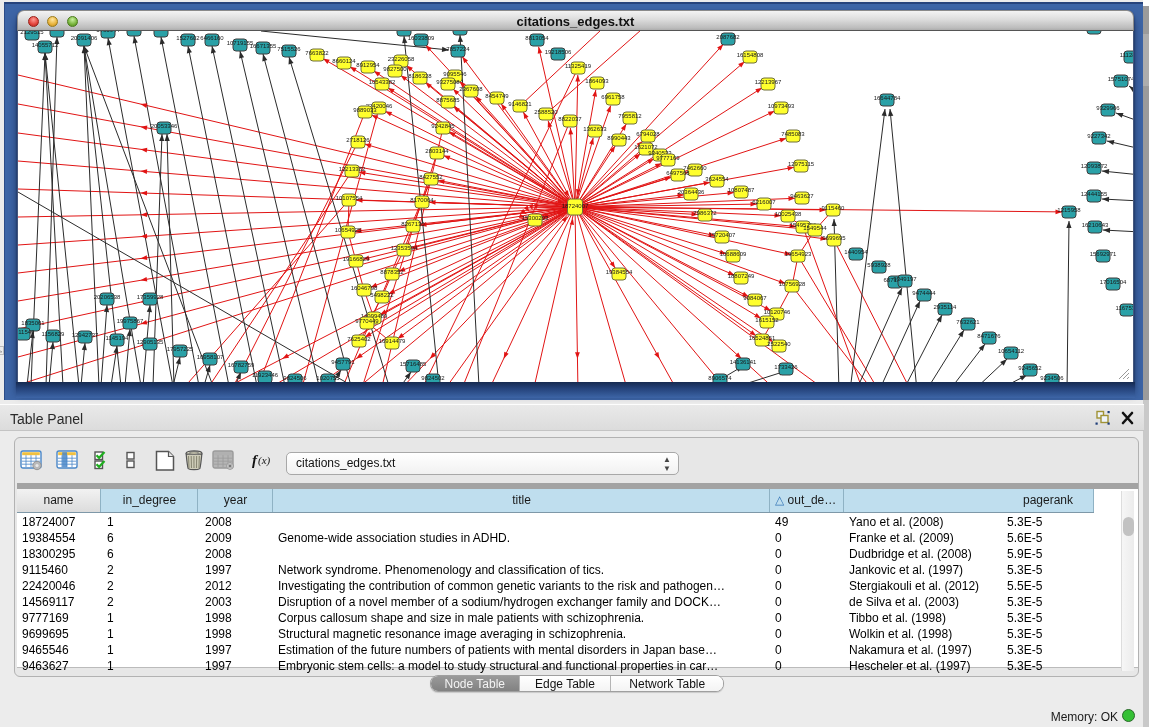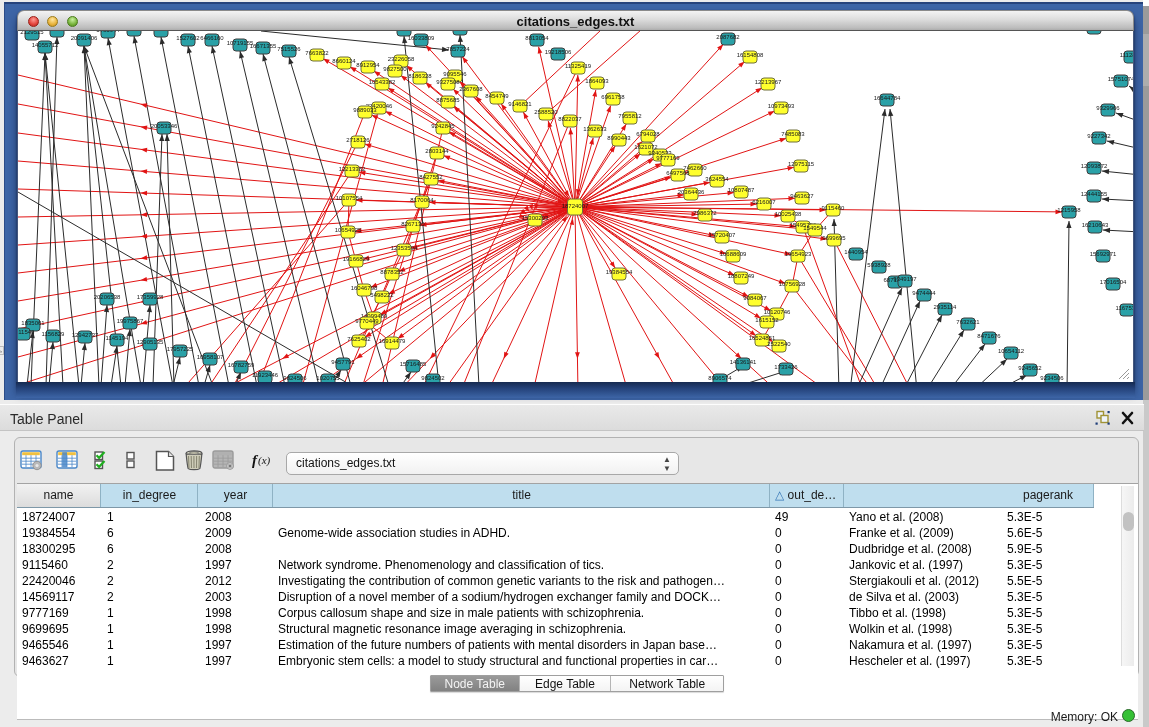--- a/index.html
+++ b/index.html
@@ -16,31 +16,31 @@
 .rightstrip{position:absolute;right:0;top:0;width:6px;height:727px;background:#9b9b9b}
 .rightstrip .a{position:absolute;top:0;width:6px;height:6px;background:#fff}
 .rightstrip .b{position:absolute;top:34px;width:6px;height:52px;background:#adadad}
 .rightstrip .c{position:absolute;top:400px;width:6px;height:327px;background:#c9c9c9}
 .tpbar{position:absolute;left:0;top:404px;width:1144px;height:27px;background:linear-gradient(#e9e9e9,#dcdcdc);border-top:1px solid #fdfdfd;border-bottom:1px solid #c4c4c4}
 .tpbar .t{position:absolute;left:10px;top:6px;font-size:14px;color:#2a2a2a}
 .panel{position:absolute;left:14px;top:437px;width:1125px;height:240px;background:#e7e7e7;border:1px solid #b2b2b2;border-radius:6px}
 .toolbar{position:absolute;left:0;top:0;width:100%;height:45px}
 .combo{position:absolute;left:271px;top:14px;width:393px;height:23px;background:linear-gradient(#ffffff,#f1f1f1);border:1px solid #a8a8a8;border-radius:5px;font-size:12px;color:#111;line-height:21px;padding-left:9px}
 .combo .ar{position:absolute;right:7px;top:2px;font-size:8px;color:#444;line-height:9px;text-align:center}
-.tblwrap{position:absolute;left:2px;top:45px;width:1121px;height:237px;background:#fff;border-top:1px solid #a3a3a3;border-bottom:1px solid #bbb}
+.tblwrap{position:absolute;left:2px;top:45px;width:1121px;height:185px;background:#fff;border-top:6px solid #a3a3a3;border-bottom:1px solid #bbb}
 .thead{position:absolute;left:0;top:0;height:24px;width:1077px;background:#bfdeee;border-bottom:1px solid #7e98a8}
 .th{position:absolute;top:0;height:23px;line-height:23px;font-size:12px;color:#1a1a1a;text-align:center;border-right:1px solid #8fb2c4;overflow:hidden}
 .tbody{position:absolute;left:0;top:25px;width:1121px}
 .tr{position:relative;height:16px;line-height:16px;font-size:12px;color:#000;white-space:nowrap}
 .tr span{position:absolute;top:0;overflow:hidden}
 .c0{left:5px;width:92px}.c1{left:90px;width:90px}.c2{left:188px;width:80px}.c3{left:261px;width:492px}
 .c4{left:758px;width:70px}.c5{left:832px;width:155px}.c6{left:990px;width:95px}
 .vsb{position:absolute;right:4px;top:2px;width:13px;height:180px;background:linear-gradient(90deg,#f6f6f6,#ececec);border-left:1px solid #ddd}
 .vsb .th2{position:absolute;left:1px;top:26px;width:11px;height:19px;background:#c2c2c2;border-radius:6px}
-.tabs{position:absolute;left:430px;top:675px;height:17px;display:flex;border:1px solid #9f9f9f;border-radius:1px;overflow:hidden;background:#fff;box-shadow:0 1px 1px rgba(0,0,0,0.15)}
+.tabs{position:absolute;left:430px;top:675px;height:17px;display:flex;border:1px solid #9f9f9f;border-radius:8px;overflow:hidden;background:#fff;box-shadow:0 1px 1px rgba(0,0,0,0.15)}
 .tab{height:17px;line-height:16px;font-size:12px;padding:0 13px;color:#111;background:linear-gradient(#ffffff,#f2f2f2);border-right:1px solid #b5b5b5}
 .tab.sel{background:linear-gradient(#9a9a9a,#7e7e7e);color:#f4f4f4}
 .tab:last-child{border-right:none}
 .mem{position:absolute;right:31px;top:710px;font-size:12px;color:#1a1a1a}
 .memdot{position:absolute;right:14px;top:709px;width:13px;height:13px;border-radius:50%;background:#35c035;border:1.5px solid #2a6a2a}
 </style></head>
 <body>
 <div class="desktop">
   <div class="win">
     <div class="titlebar">

